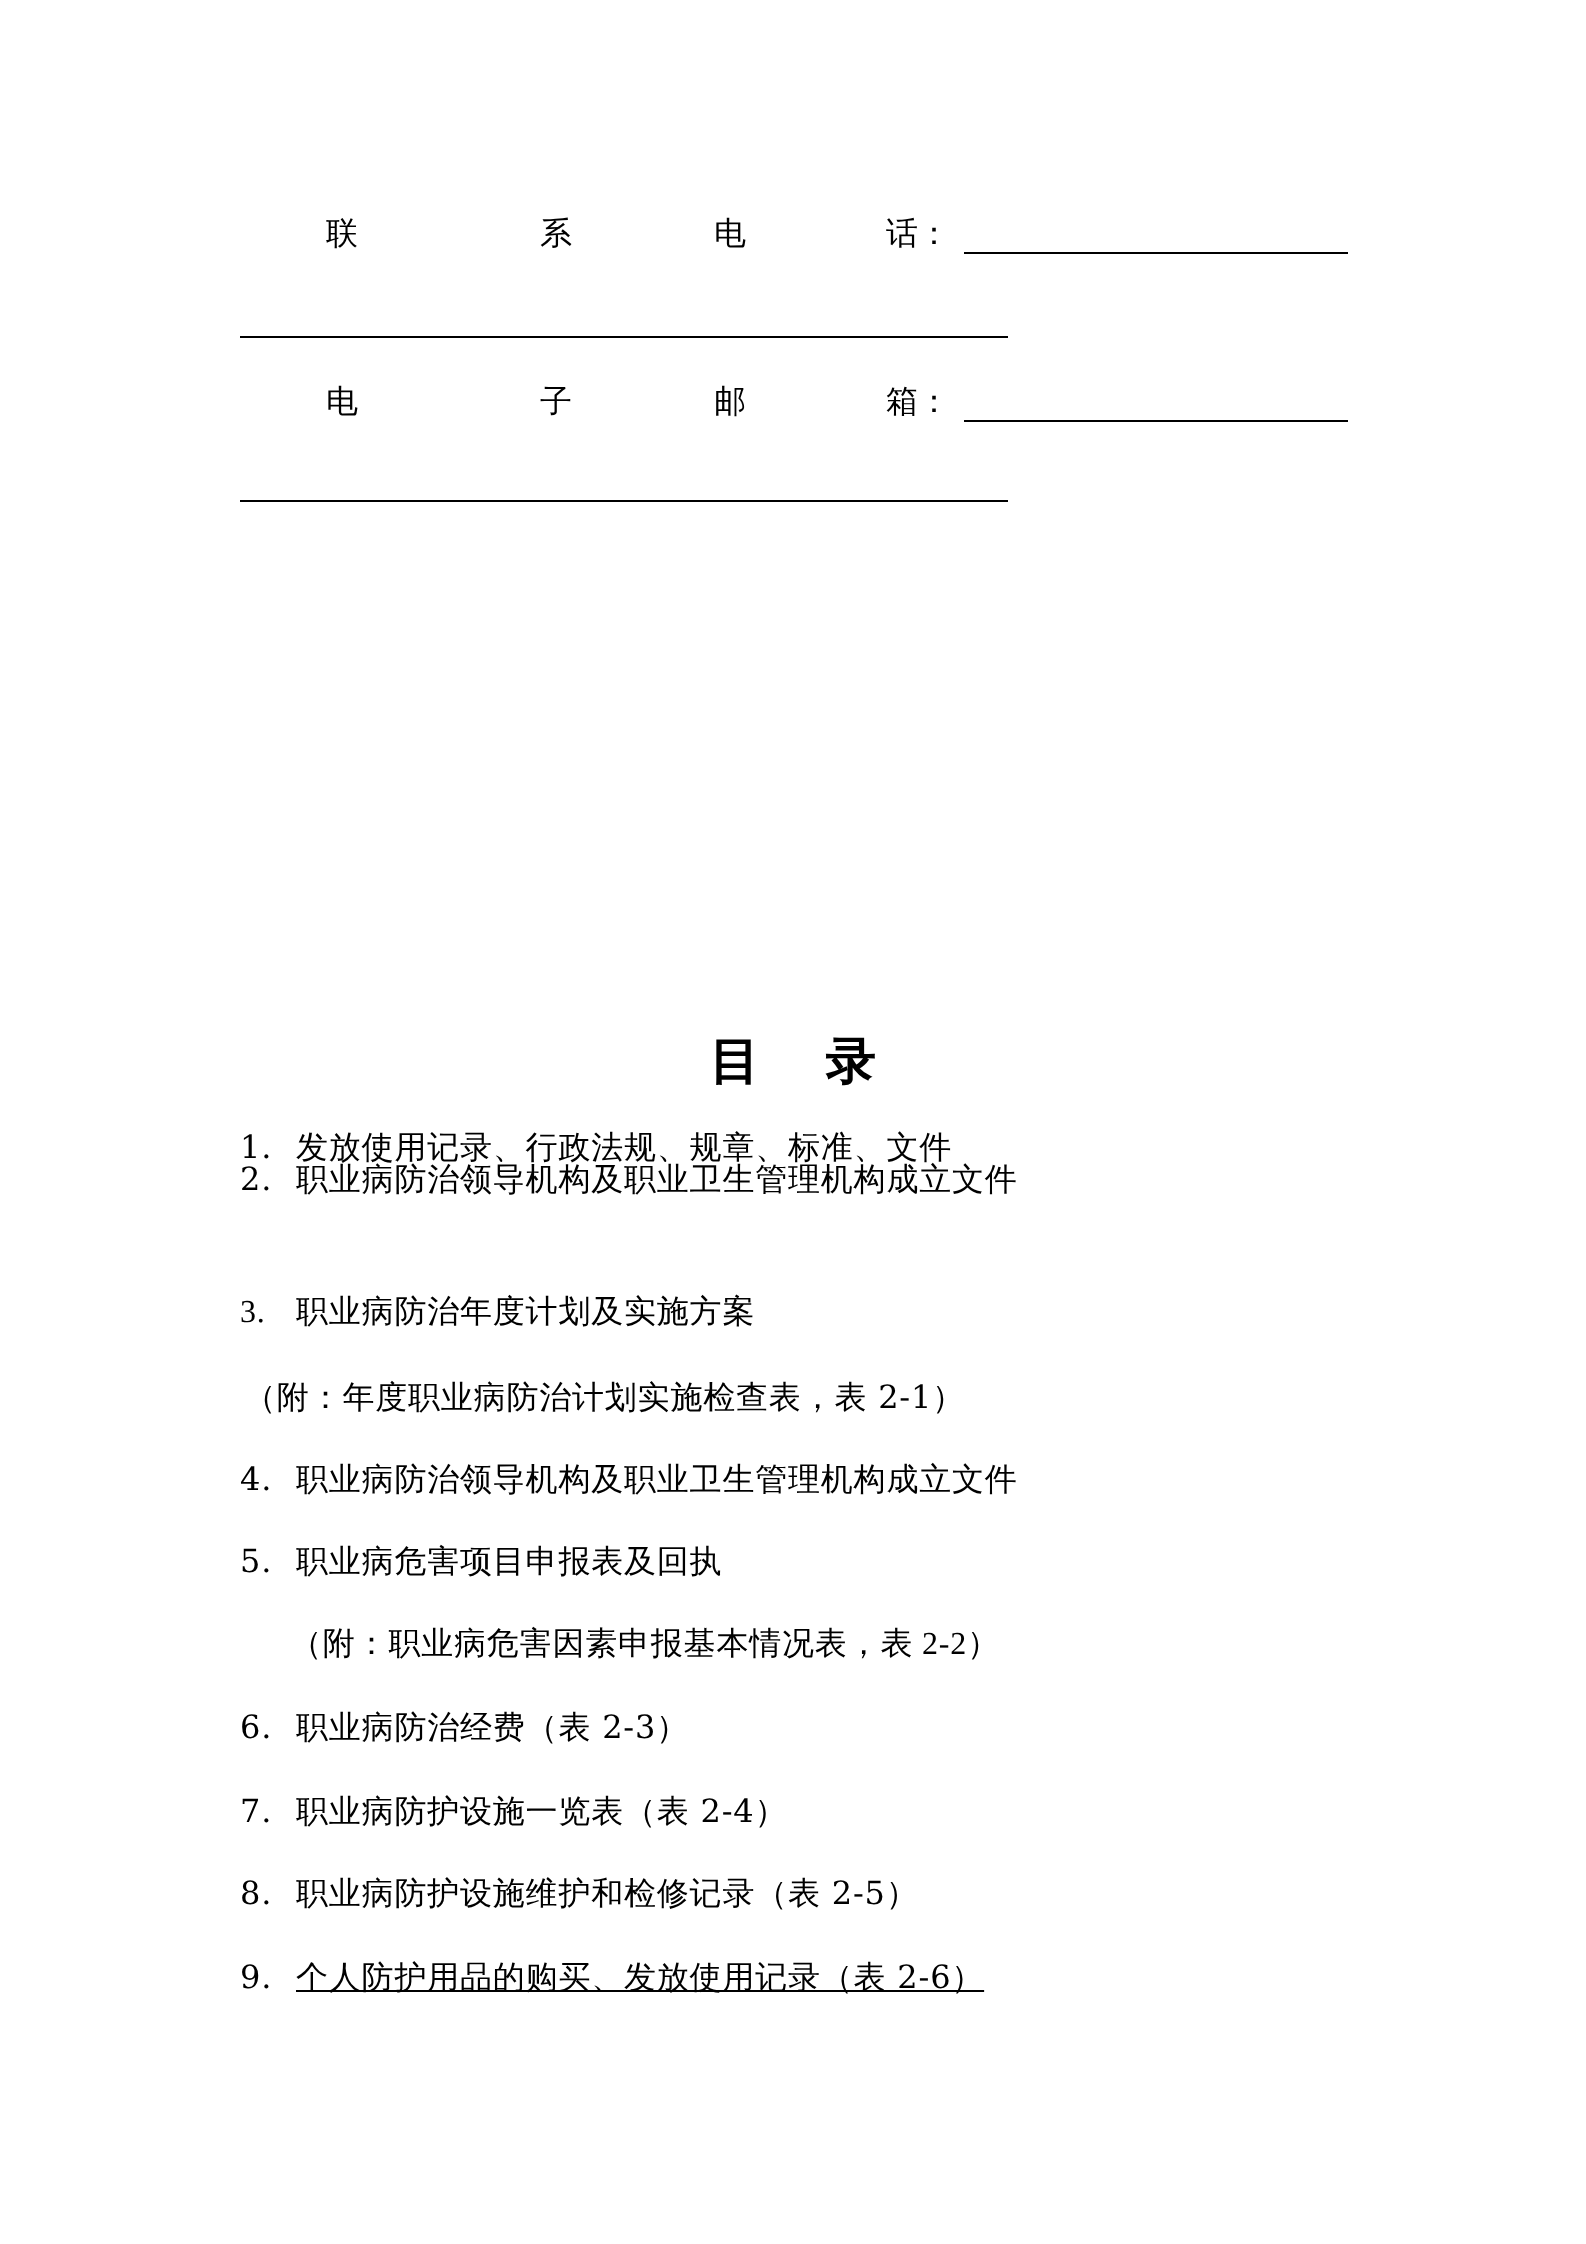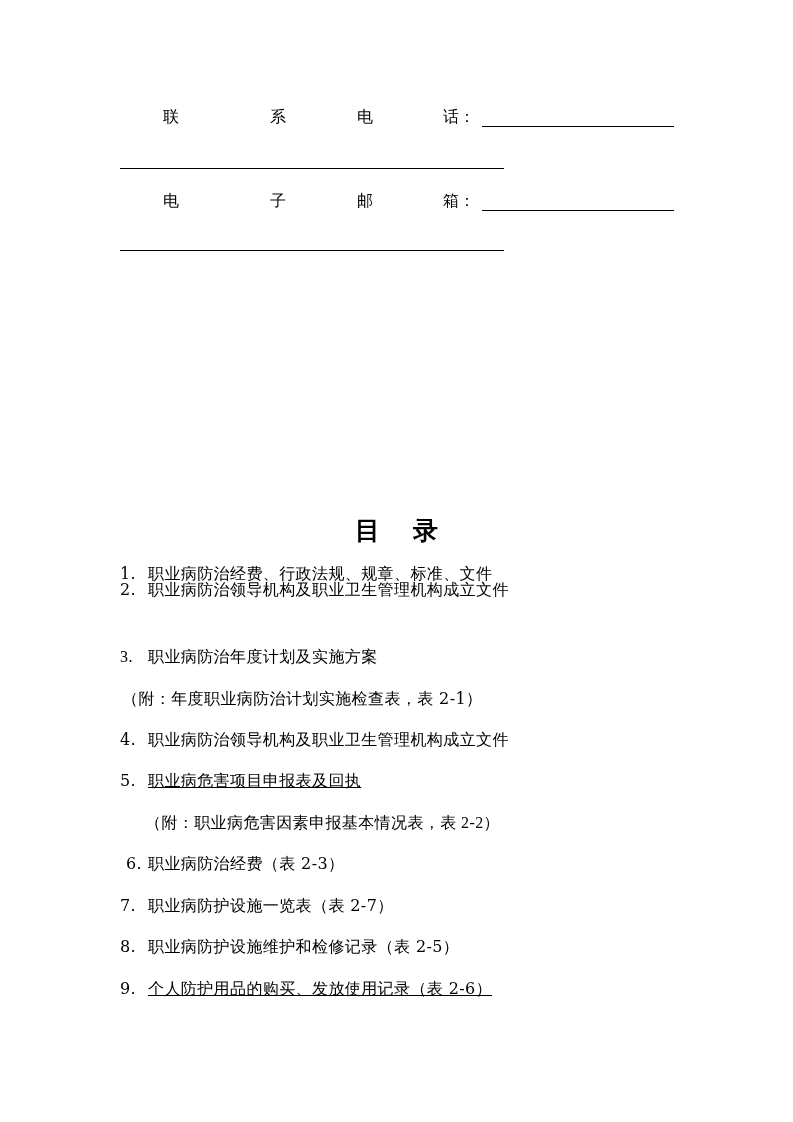--- a/index.html
+++ b/index.html
@@ -79,45 +79,45 @@
   <div class="rule" style="left:120px; top:250px; width:384px;"></div>
 </div>
 
 <div class="toc-title">
   <span style="left:355px;">目</span>
   <span style="left:413px;">录</span>
 </div>
 
 <div>
   <div class="toc-line" style="top:564px;">
-    <span class="num">1.</span><span>职业病防治经费、行政法规、规章、标准、文件</span>
+    <span class="num">1.</span><span>发放使用记录、行政法规、规章、标准、文件</span>
   </div>
   <div class="toc-line" style="top:580px;">
     <span class="num">2.</span><span>职业病防治领导机构及职业卫生管理机构成立文件</span>
   </div>
   <div class="toc-line" style="top:647px;font-family:Liberation Serif, serif;">
     <span class="num">3.</span><span>职业病防治年度计划及实施方案</span>
   </div>
   <div class="toc-line" style="top:689px; left:122px;">
     <span>（附：年度职业病防治计划实施检查表，表 2-1）</span>
   </div>
   <div class="toc-line" style="top:730px;">
     <span class="num">4.</span><span>职业病防治领导机构及职业卫生管理机构成立文件</span>
   </div>
-  <div class="toc-line" style="top:771px;text-decoration:underline;">
+  <div class="toc-line" style="top:771px;">
     <span class="num">5.</span><span>职业病危害项目申报表及回执</span>
   </div>
   <div class="toc-line" style="top:813px; left:145px;font-family:Liberation Serif, serif;">
     <span>（附：职业病危害因素申报基本情况表，表 2-2）</span>
   </div>
-  <div class="toc-line" style="top:854px;text-align:center;">
+  <div class="toc-line" style="top:854px;">
     <span class="num">6.</span><span>职业病防治经费（表 2-3）</span>
   </div>
   <div class="toc-line" style="top:896px;">
-    <span class="num">7.</span><span>职业病防护设施一览表（表 2-7）</span>
+    <span class="num">7.</span><span>职业病防护设施一览表（表 2-4）</span>
   </div>
   <div class="toc-line" style="top:937px;">
     <span class="num">8.</span><span>职业病防护设施维护和检修记录（表 2-5）</span>
   </div>
   <div class="toc-line" style="top:979px;text-decoration:underline;">
     <span class="num">9.</span><span>个人防护用品的购买、发放使用记录（表 2-6）</span>
   </div>
 </div>
 
 </body></html>

